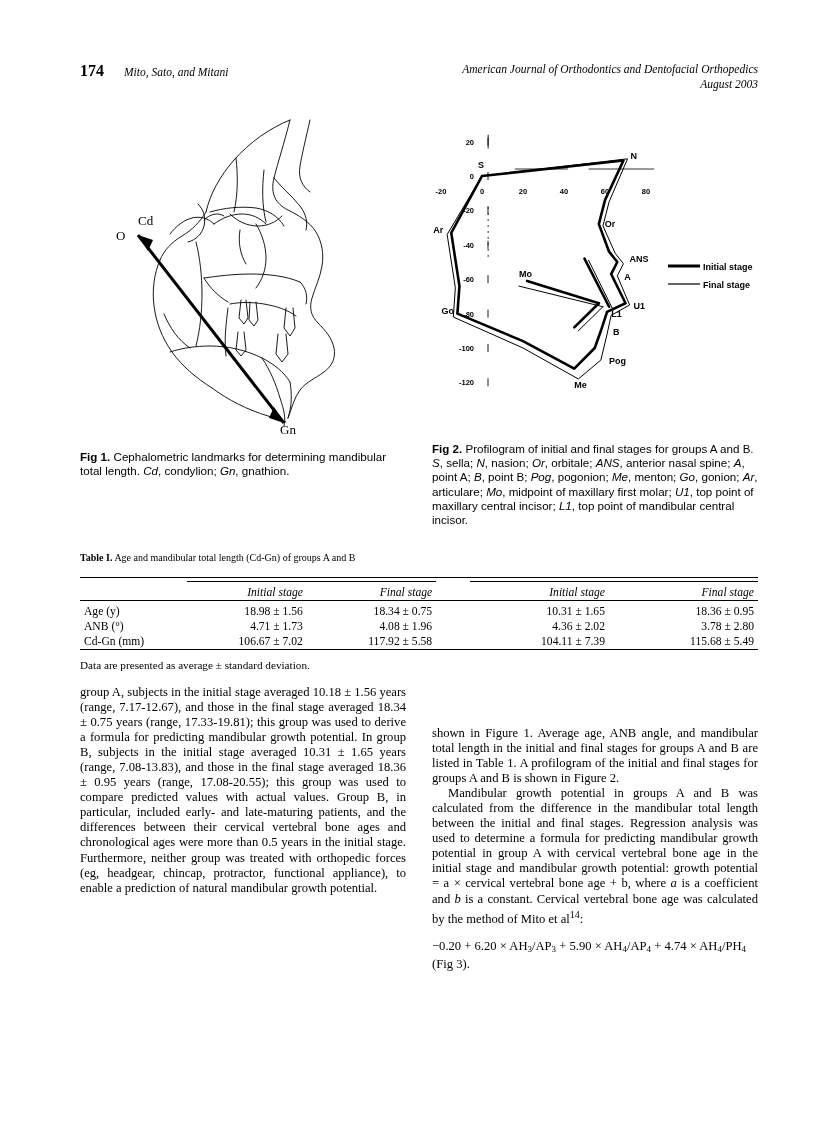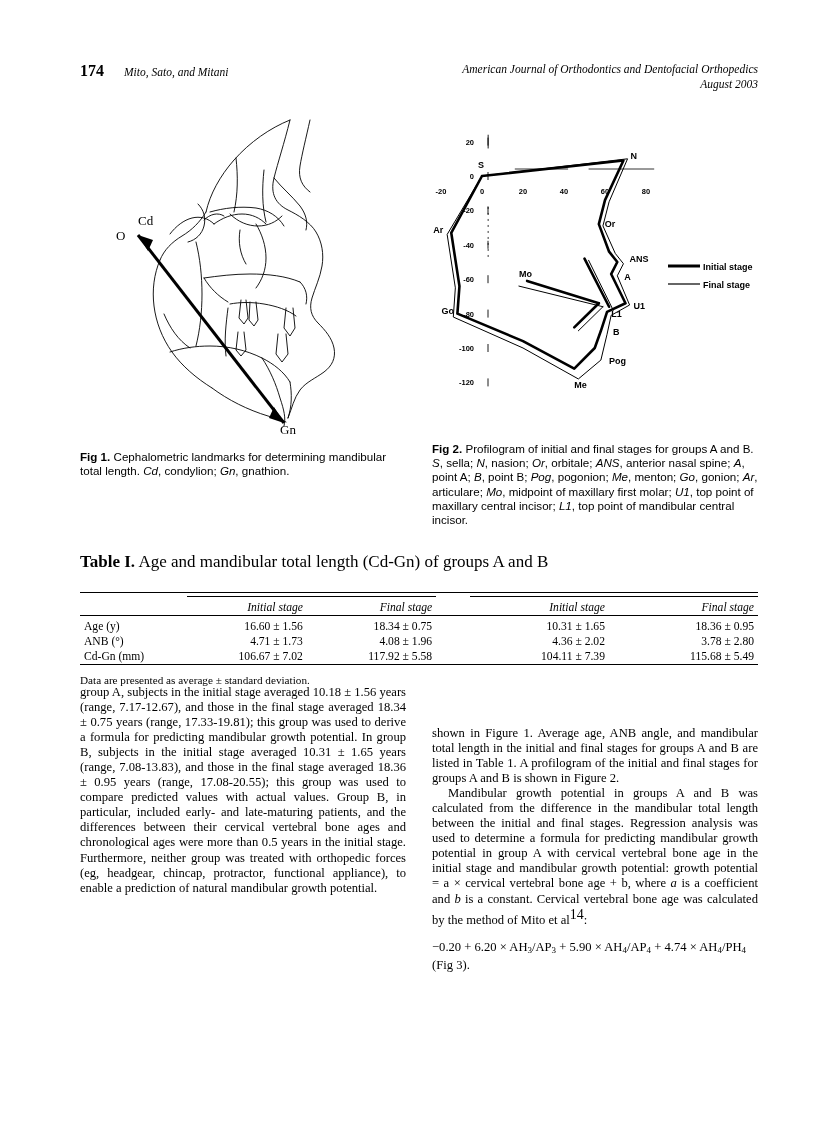--- a/index.html
+++ b/index.html
@@ -81,22 +81,22 @@
     left: 432px; top: 442px; width: 326px;
   }
 
   
   .table-wrap {
     position: absolute;
     left: 80px; top: 552px;
     width: 678px;
   }
   .table-title {
-    font-size: 17px;
-    margin-bottom: 20px;
+    font-size: 10px;
+    margin-bottom: 14px;
     white-space: nowrap;
   }
   .table-title b { font-weight: bold; }
   table.data {
     border-collapse: collapse;
     width: 678px;
     font-size: 11.6px;
   }
   table.data .rule-top td { border-top: 1.6px solid #000; height: 3px; padding: 0; }
   table.data .rule-mid td { border-top: 1px solid #000; height: 3px; padding: 0; }
@@ -148,21 +148,21 @@
   #col-right { left: 432px; top: 726px; }
   .col p { margin: 0; text-indent: 0; }
   .col p.ind { text-indent: 16px; }
   .col p.formula {
     margin-top: 12px;
     text-indent: 0;
     text-align: left;
   }
   .col i { font-style: italic; }
   sub { font-size: 9px; vertical-align: -2px; }
-  sup { font-size: 14px; vertical-align: 5px; }
+  sup { font-size: 10px; vertical-align: 5px; }
 </style>
 </head>
 <body>
 
 <div class="page">
 
   <div class="runhead">
     <div class="runhead-left">
       <span class="pageno">174</span><span>Mito, Sato, and Mitani</span>
     </div>
@@ -345,21 +345,21 @@
           <th class="stage">Final stage</th>
           <th></th>
           <th class="stage">Initial stage</th>
           <th class="stage">Final stage</th>
         </tr>
         <tr class="rule-mid">
           <td colspan="6"></td>
         </tr>
         <tr>
           <td class="rowlabel">Age (y)</td>
-          <td class="num">16.60 ± 1.56</td>
+          <td class="num">18.98 ± 1.56</td>
           <td class="num">18.34 ± 0.75</td>
           <td class="gap"></td>
           <td class="num">10.31 ± 1.65</td>
           <td class="num">18.36 ± 0.95</td>
         </tr>
         <tr>
           <td class="rowlabel">ANB (°)</td>
           <td class="num">4.71 ± 1.73</td>
           <td class="num">4.08 ± 1.96</td>
           <td class="gap"></td>

